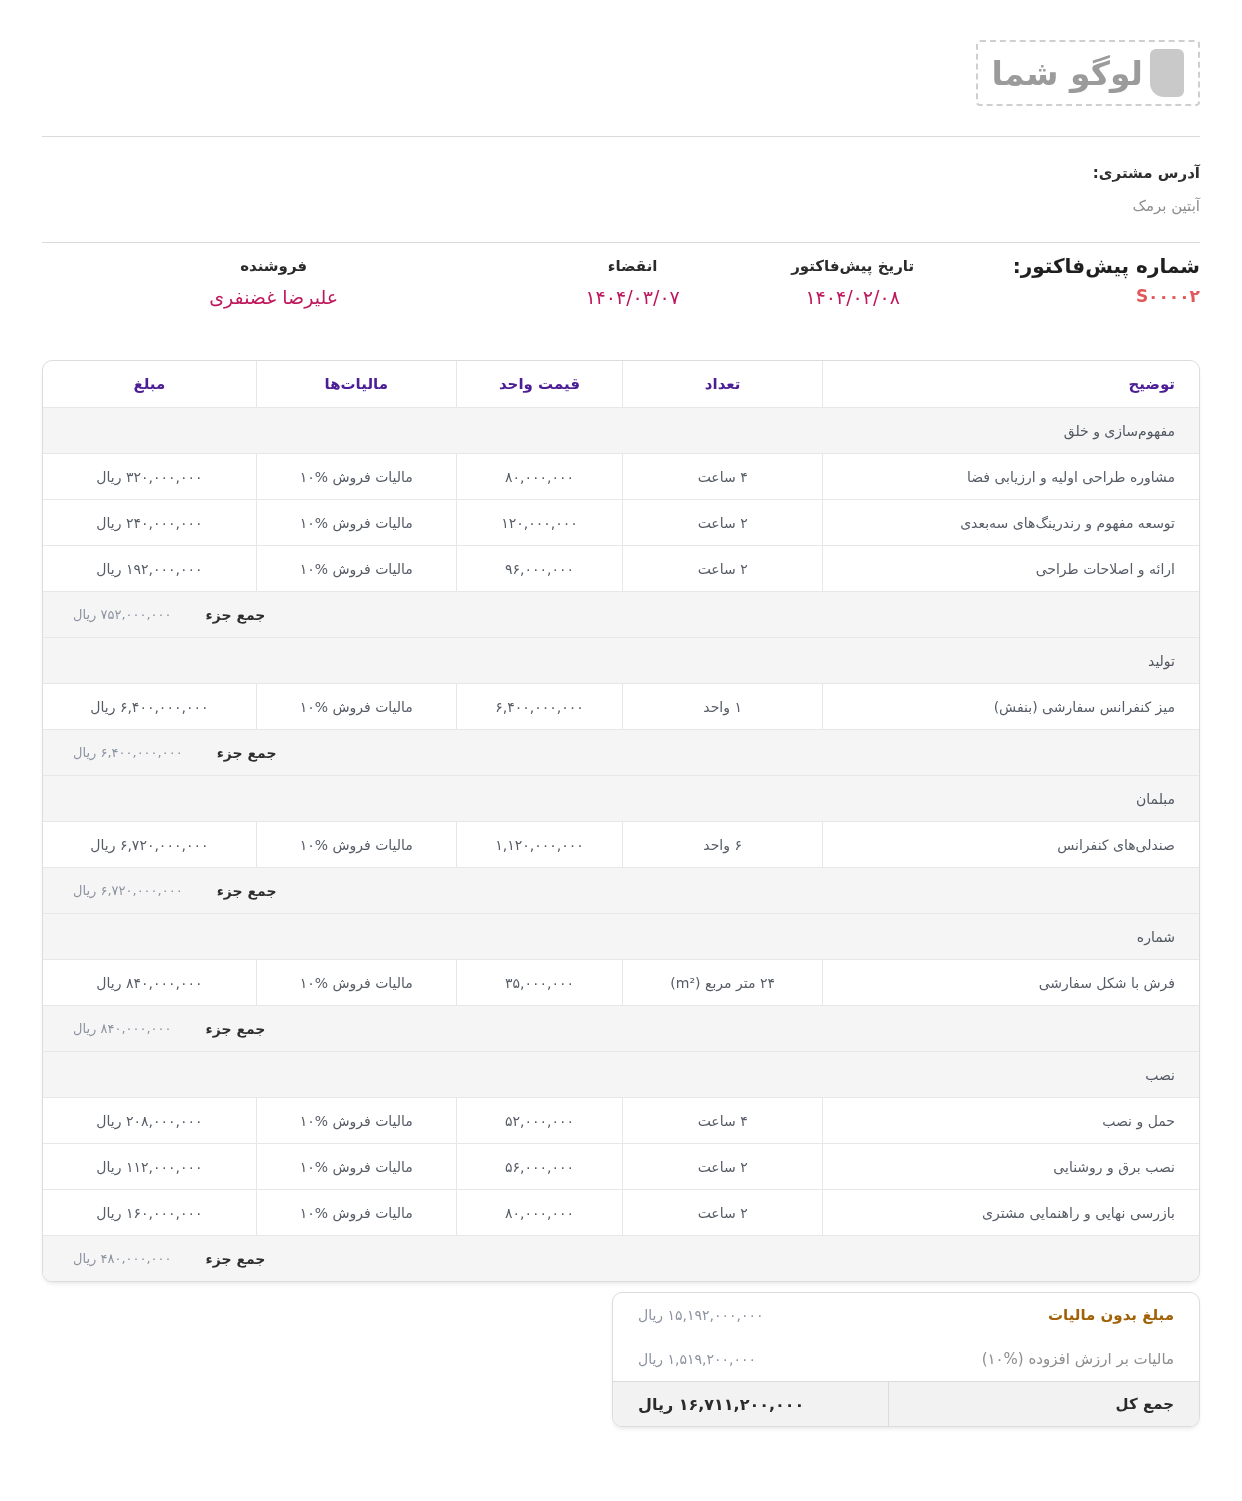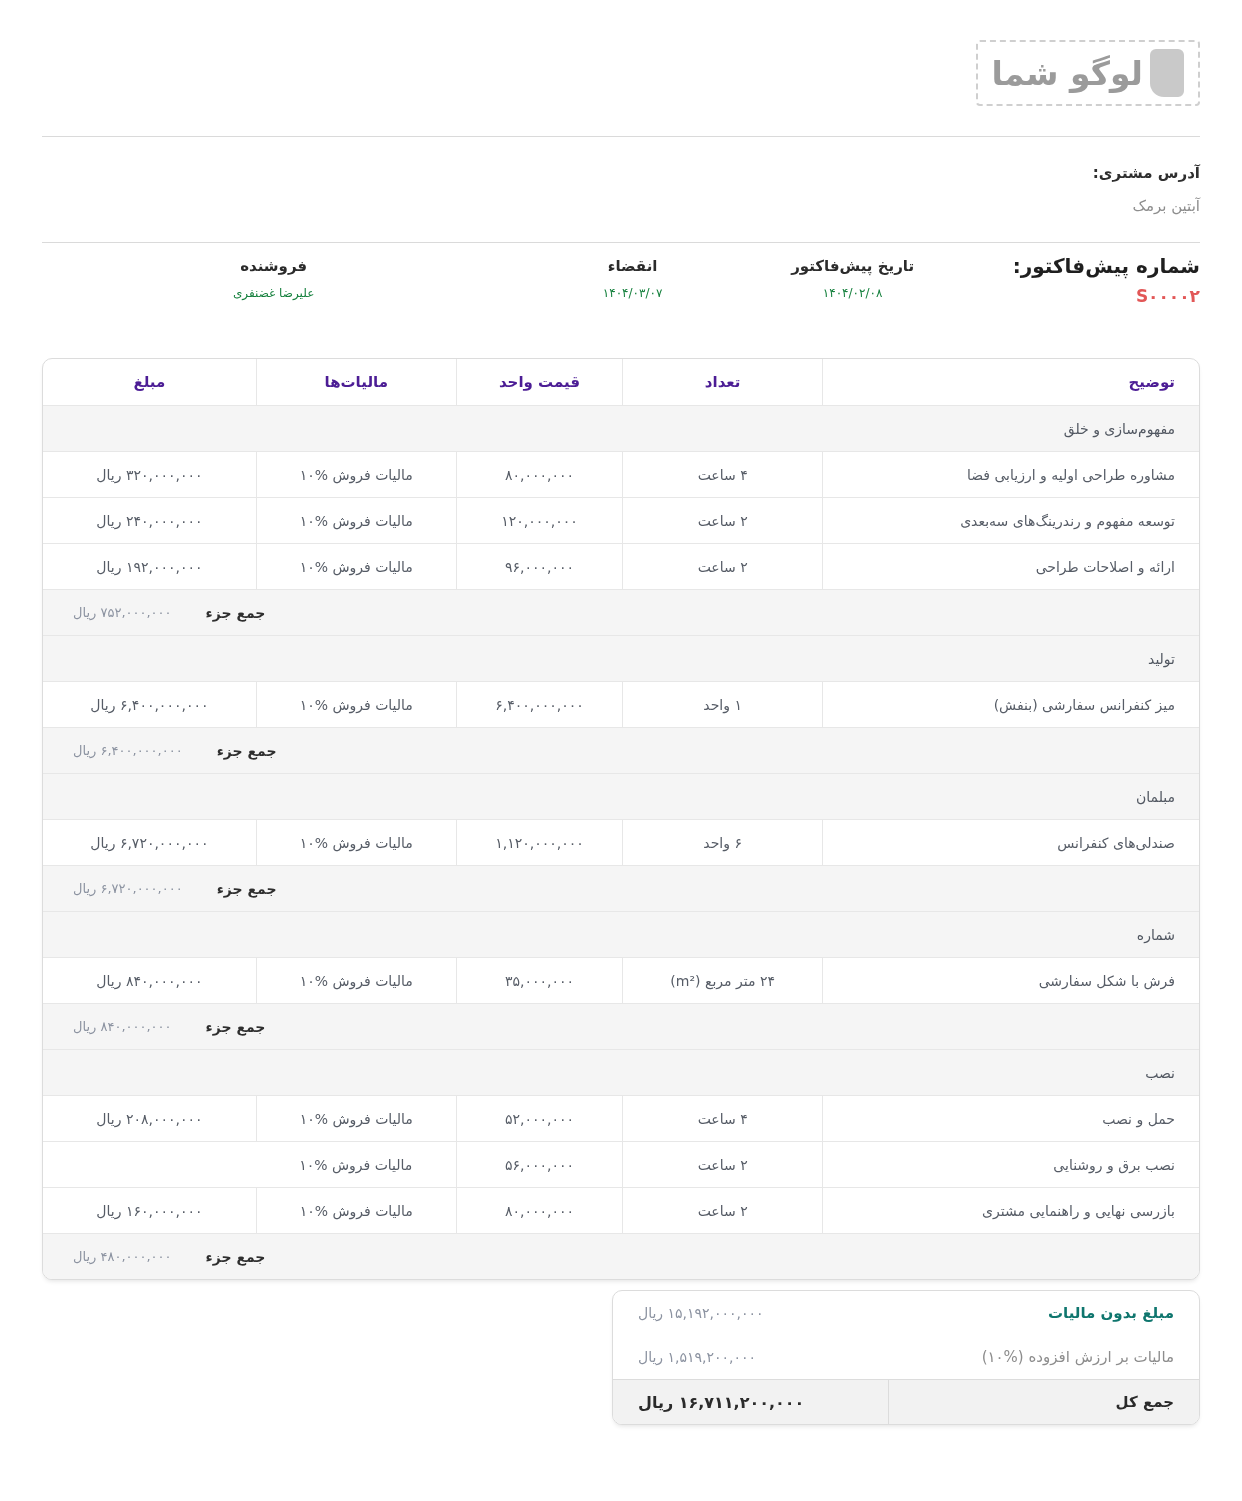--- a/index.html
+++ b/index.html
@@ -23,21 +23,21 @@
   
   .meta { margin-top:27px; border-top:1px solid #dadada; padding-top:9px; display:flex; }
   .meta-col { text-align:center; }
   .meta-col.c-number { flex:0 0 22%; text-align:left; direction:ltr; }
   .meta-col.c-number { direction:rtl; text-align:right; }
   .meta-col.c-date { flex:0 0 16%; }
   .meta-col.c-expiry { flex:0 0 22%; }
   .meta-col.c-seller { flex:0 0 40%; }
   .meta-label { font-size:15px; font-weight:700; color:#2b2b2b; line-height:28px; }
   .meta-label.big { font-size:20px; color:#1f1f1f; }
-  .meta-value { margin-top:6px; font-size:12px; color:#15803d; }
+  .meta-value { margin-top:6px; font-size:19px; color:#be185d; }
   .meta-value.red { color:#e25757; font-weight:700; font-size:17px; }
 
   
   .items-table { margin-top:52px; border:1px solid #dcdcdc; border-radius:10px; overflow:hidden;
                  box-shadow:0 3px 5px -2px rgba(0,0,0,.12); background:#fff; }
   .cols { display:grid; grid-template-columns:32.6% 17.3% 14.4% 17.3% 18.4%; }
   .irow { border-top:1px solid #e7e7e7; }
   .row-h { min-height:46px; }
   .c { display:flex; align-items:center; justify-content:center; border-left:1px solid #e7e7e7;
        font-size:14px; color:#565c66; padding:4px 10px; text-align:center; }
@@ -48,21 +48,21 @@
                padding:0 24px; font-size:14px; color:#515761; }
   .subtotal-row { background:#f5f5f5; display:flex; align-items:center; justify-content:flex-end;
                   min-height:46px; padding:0 30px; gap:34px; }
   .subtotal-label { font-size:14px; font-weight:700; color:#2f2f2f; }
   .subtotal-value { font-size:13px; color:#8b92a0; }
 
   
   .totals { margin-top:10px; width:588px; border:1px solid #dcdcdc; border-radius:10px; overflow:hidden;
             box-shadow:0 3px 5px -2px rgba(0,0,0,.12); background:#fff; }
   .totals-row { display:flex; justify-content:space-between; align-items:center; min-height:44px; padding:0 25px; }
-  .t-label { font-size:15px; color:#0f766e; font-weight:700; }
+  .t-label { font-size:15px; color:#a16207; font-weight:700; }
   .t-label.light { font-weight:400; color:#8d8d8d; }
   .t-value { font-size:14px; color:#8b92a0; }
   .totals-row.grand { padding:0; background:#f2f2f2; border-top:1px solid #dcdcdc; min-height:45px; }
   .grand .g-label { flex:0 0 53%; display:flex; align-items:center; padding:0 25px; border-left:1px solid #dcdcdc;
                     align-self:stretch; font-size:15px; font-weight:700; color:#2b2b2b; }
   .grand .g-value { flex:1; display:flex; align-items:center; justify-content:flex-end; padding:0 25px;
                     font-size:16px; font-weight:700; color:#2b2b2b; }
 
   
   .signatures { margin-top:98px; display:flex; }
@@ -183,20 +183,21 @@
           <div class="c">۴ ساعت</div>
           <div class="c">۵۲,۰۰۰,۰۰۰</div>
           <div class="c">مالیات فروش %۱۰</div>
           <div class="c">۲۰۸,۰۰۰,۰۰۰ ریال</div>
         </div>
         <div class="irow cols row-h">
           <div class="c desc">نصب برق و روشنایی</div>
           <div class="c">۲ ساعت</div>
           <div class="c">۵۶,۰۰۰,۰۰۰</div>
           <div class="c">مالیات فروش %۱۰</div>
+          <div class="c">۱۱۲,۰۰۰,۰۰۰ ریال</div>
         </div>
         <div class="irow cols row-h">
           <div class="c desc">بازرسی نهایی و راهنمایی مشتری</div>
           <div class="c">۲ ساعت</div>
           <div class="c">۸۰,۰۰۰,۰۰۰</div>
           <div class="c">مالیات فروش %۱۰</div>
           <div class="c">۱۶۰,۰۰۰,۰۰۰ ریال</div>
         </div>
         <div class="irow subtotal-row">
           <span class="subtotal-label">جمع جزء</span>

